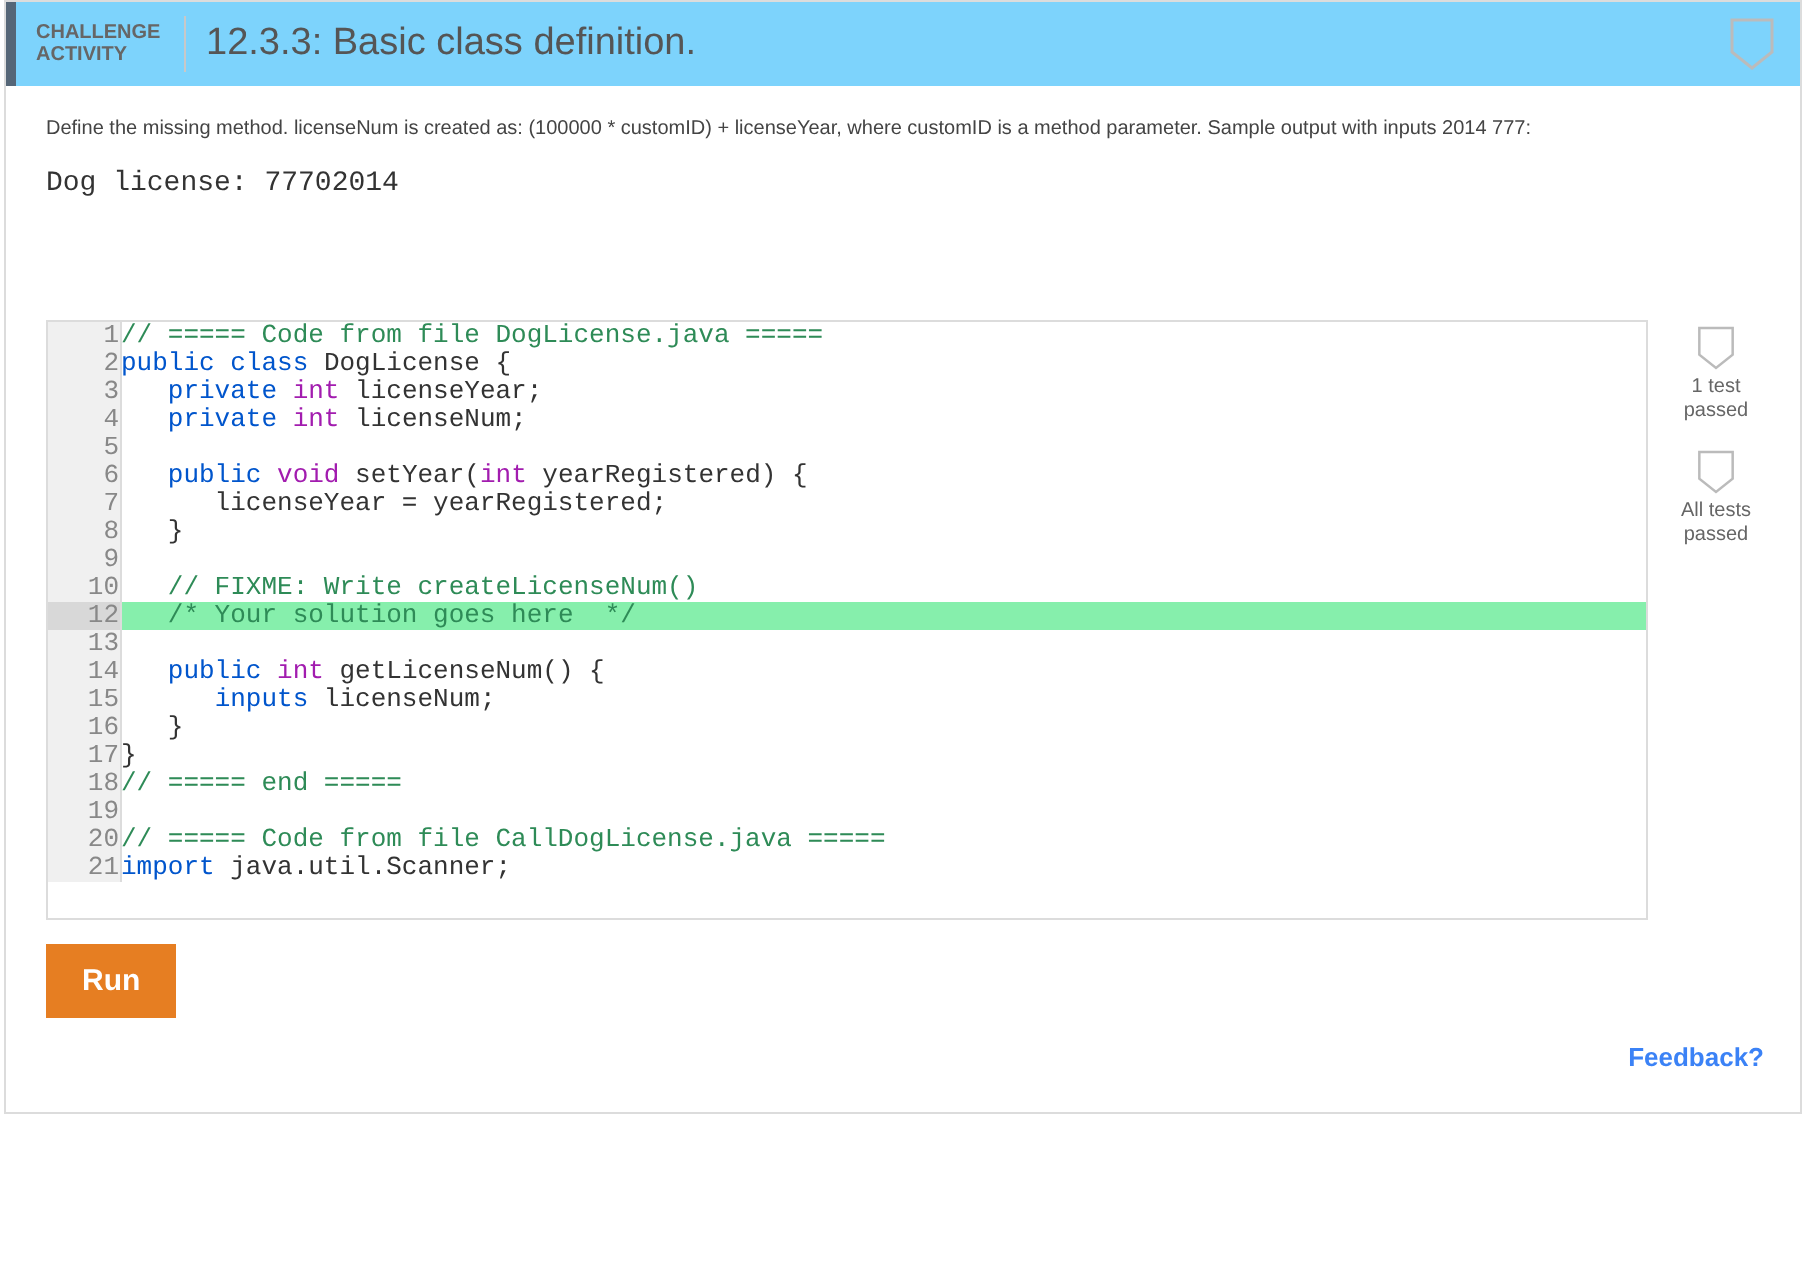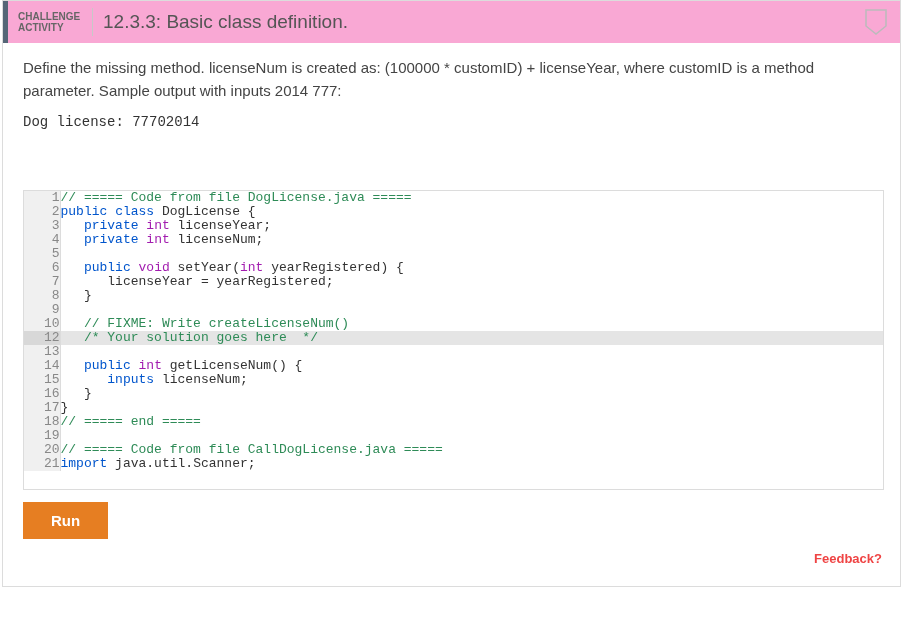--- a/index.html
+++ b/index.html
@@ -15,21 +15,21 @@
     height: 640px;
     overflow: auto;
     position: relative;
   }
   .activity-card {
     border: 1px solid #dcdcdc;
     margin: 0 2px 0 2px;
     padding-bottom: 16px;
   }
   .header-bar {
-    background: #f9a8d4;
+    background: #7dd3fc;
     border-left: 5px solid #556677;
     padding: 4px 12px 4px 10px;
     display: flex;
     align-items: center;
     height: 42px;
   }
   .header-bar .label {
     font-size: 10px;
     font-weight: 700;
     color: #666;
@@ -51,21 +51,21 @@
   .shield {
     width: 24px;
     height: 28px;
     margin-left: auto;
   }
   .shield svg { display: block; width: 100%; height: 100%; }
   .content-area {
     padding: 14px 20px 10px 20px;
   }
   .problem-desc {
-    font-size: 15px;
+    font-size: 10px;
     color: #444;
     line-height: 1.5;
     margin-bottom: 12px;
   }
   .sample-output {
     font-family: "Courier New", monospace;
     font-size: 14px;
     margin-bottom: 50px;
   }
   .editor-row {
@@ -106,21 +106,21 @@
     padding-right: 6px;
     border-right: 1px solid #dcdcdc;
     user-select: none;
   }
   .gutter.hl { background: #d8d8d8; }
   .code-cell {
     padding-left: 6px;
     color: #333;
   }
   .code-cell.hl {
-    background: #e5e5e5;
+    background: #86efac;
   }
   .tok-comment { color: #2e8b57; }
   .tok-keyword { color: #0055cc; }
   .tok-type    { color: #a21caf; }
   .tok-ident   { color: #333; }
   .status-col {
     width: 60px;
     text-align: center;
     font-size: 10px;
     color: #666;
@@ -138,27 +138,27 @@
   }
   .controls {
     padding: 12px 0 0 20px;
   }
   .run-btn {
     background: #e67e22;
     color: #fff;
     border: none;
     font-size: 15px;
     font-weight: 700;
-    padding: 10px 28px;
+    padding: 10px 18px;
     cursor: pointer;
   }
   .feedback {
     text-align: right;
     padding: 12px 18px 4px 0;
-    color: #ef4444;
+    color: #3b82f6;
     font-weight: 700;
     font-size: 13px;
     cursor: pointer;
   }
   
   .h-scroll {
     height: 15px;
     overflow-x: scroll;
     overflow-y: hidden;
   }
@@ -273,20 +273,38 @@
                   <td class="code-cell"><span class="tok-comment">// ===== Code from file CallDogLicense.java =====</span></td>
                 </tr>
                 <tr>
                   <td class="gutter">21</td>
                   <td class="code-cell"><span class="tok-keyword">import</span><span class="tok-ident"> java.util.Scanner;</span></td>
                 </tr>
               </tbody>
           </table>
         </div>
       </div>
+      <div class="status-col">
+        <div class="status-block">
+          <div class="shield">
+            <svg viewBox="0 0 24 28">
+                <path d="M2 2 H22 V18 L12 26 L2 18 Z" fill="none" stroke="#bbb" stroke-width="1.5"></path>
+              </svg>
+          </div>
+          <div>1 test passed</div>
+        </div>
+        <div class="status-block">
+          <div class="shield">
+            <svg viewBox="0 0 24 28">
+                <path d="M2 2 H22 V18 L12 26 L2 18 Z" fill="none" stroke="#bbb" stroke-width="1.5"></path>
+              </svg>
+          </div>
+          <div>All tests passed</div>
+        </div>
+      </div>
     </div>
 
     <div class="controls">
       <button class="run-btn">Run</button>
     </div>
 
     <div class="feedback">Feedback?</div>
   </div>
 
   <div class="h-scroll">

